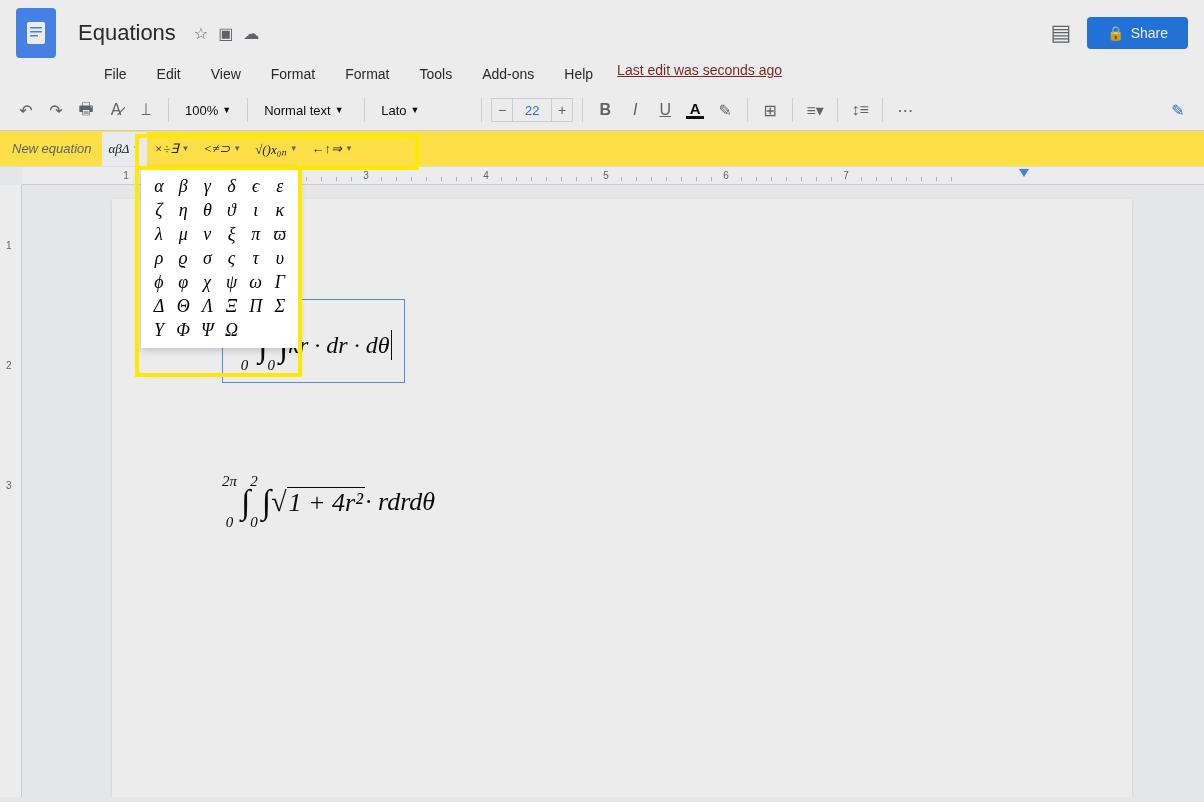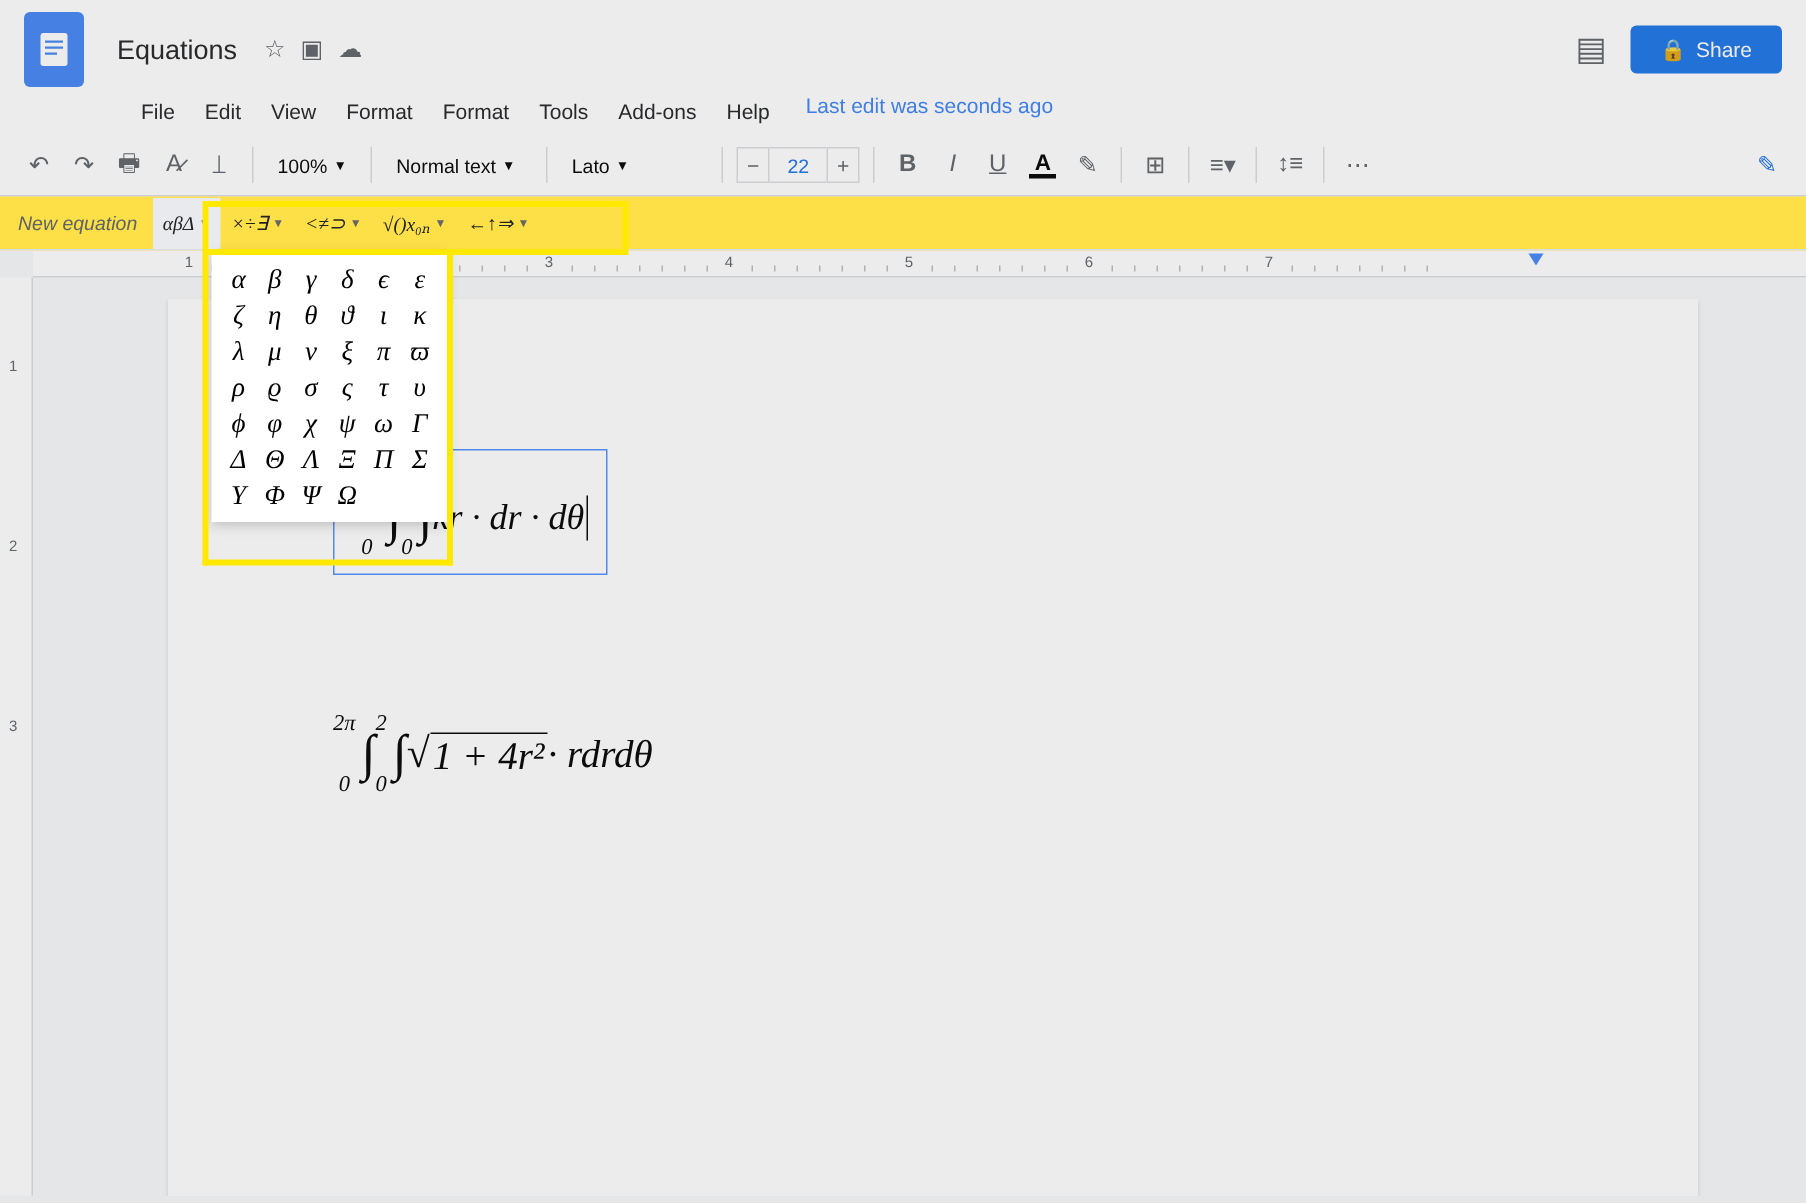--- a/index.html
+++ b/index.html
@@ -3,30 +3,30 @@
 <meta charset="utf-8">
 <style>
 * { box-sizing: border-box; margin: 0; padding: 0; }
 body { font-family: Arial, sans-serif; background: #f8f9fa; width: 1204px; height: 802px; overflow: hidden; position: relative; }
 .gray-overlay { position: absolute; top: 0; left: 0; right: 0; bottom: 0; background: rgba(100,100,100,0.12); pointer-events: none; z-index: 50; }
 
 .header { background: #fff; display: flex; align-items: center; padding: 8px 16px 0; }
 .docs-icon { width: 40px; height: 50px; background: #4285f4; border-radius: 4px; display: flex; align-items: center; justify-content: center; margin-right: 16px; }
 .docs-icon svg { width: 24px; height: 28px; }
 .title-row { display: flex; align-items: center; gap: 12px; }
-.doc-title { font-size: 18px; color: #202124; padding: 2px 6px; }
+.doc-title { font-size: 22px; color: #202124; padding: 2px 6px; }
 .title-icons { display: flex; gap: 10px; color: #5f6368; }
 .title-icons span { cursor: pointer; }
 .header-right { margin-left: auto; display: flex; align-items: center; gap: 16px; }
 .comment-icon { color: #5f6368; cursor: pointer; font-size: 22px; }
 .share-btn { background: #1a73e8; color: #fff; border: none; padding: 8px 20px; border-radius: 4px; font-size: 14px; font-weight: 500; display: flex; align-items: center; gap: 6px; cursor: pointer; }
 
 .menubar { display: flex; gap: 4px; padding: 4px 16px 4px 86px; background: #fff; font-size: 14px; color: #202124; }
-.menubar .menu-item { padding: 4px 8px; cursor: pointer; }
-.last-edit { color: #3b82f6; margin-left: 12px; cursor: pointer; }
+.menubar .menu-item { padding: 4px 8px; cursor: pointer; margin-left: 10px; }
+.last-edit { color: #7f1d1d; text-decoration: underline; margin-left: 12px; cursor: pointer; }
 
 .toolbar { display: flex; align-items: center; padding: 6px 12px; background: #fff; border-bottom: 1px solid #dadce0; gap: 2px; }
 .toolbar .tbtn { width: 28px; height: 28px; display: flex; align-items: center; justify-content: center; border: none; background: none; cursor: pointer; color: #5f6368; font-size: 16px; }
 .toolbar .sep { width: 1px; height: 24px; background: #dadce0; margin: 0 6px; }
 .toolbar .dropdown { display: flex; align-items: center; padding: 0 8px; height: 28px; font-size: 13px; color: #000000; cursor: pointer; gap: 4px; }
 .toolbar .wide { min-width: 100px; }
 .font-size-box { display: flex; align-items: center; border: 1px solid transparent; }
 .font-size-box .fs-btn { width: 22px; height: 24px; display: flex; align-items: center; justify-content: center; border: 1px solid #dadce0; background: #fff; cursor: pointer; color: #5f6368; font-size: 14px; }
 .font-size-box .fs-val { width: 38px; height: 24px; border: 1px solid #dadce0; border-left: none; border-right: none; text-align: center; font-size: 13px; color: #1a73e8; display: flex; align-items: center; justify-content: center; }
 .text-color { width: 28px; height: 28px; display: flex; flex-direction: column; align-items: center; justify-content: center; cursor: pointer; }

